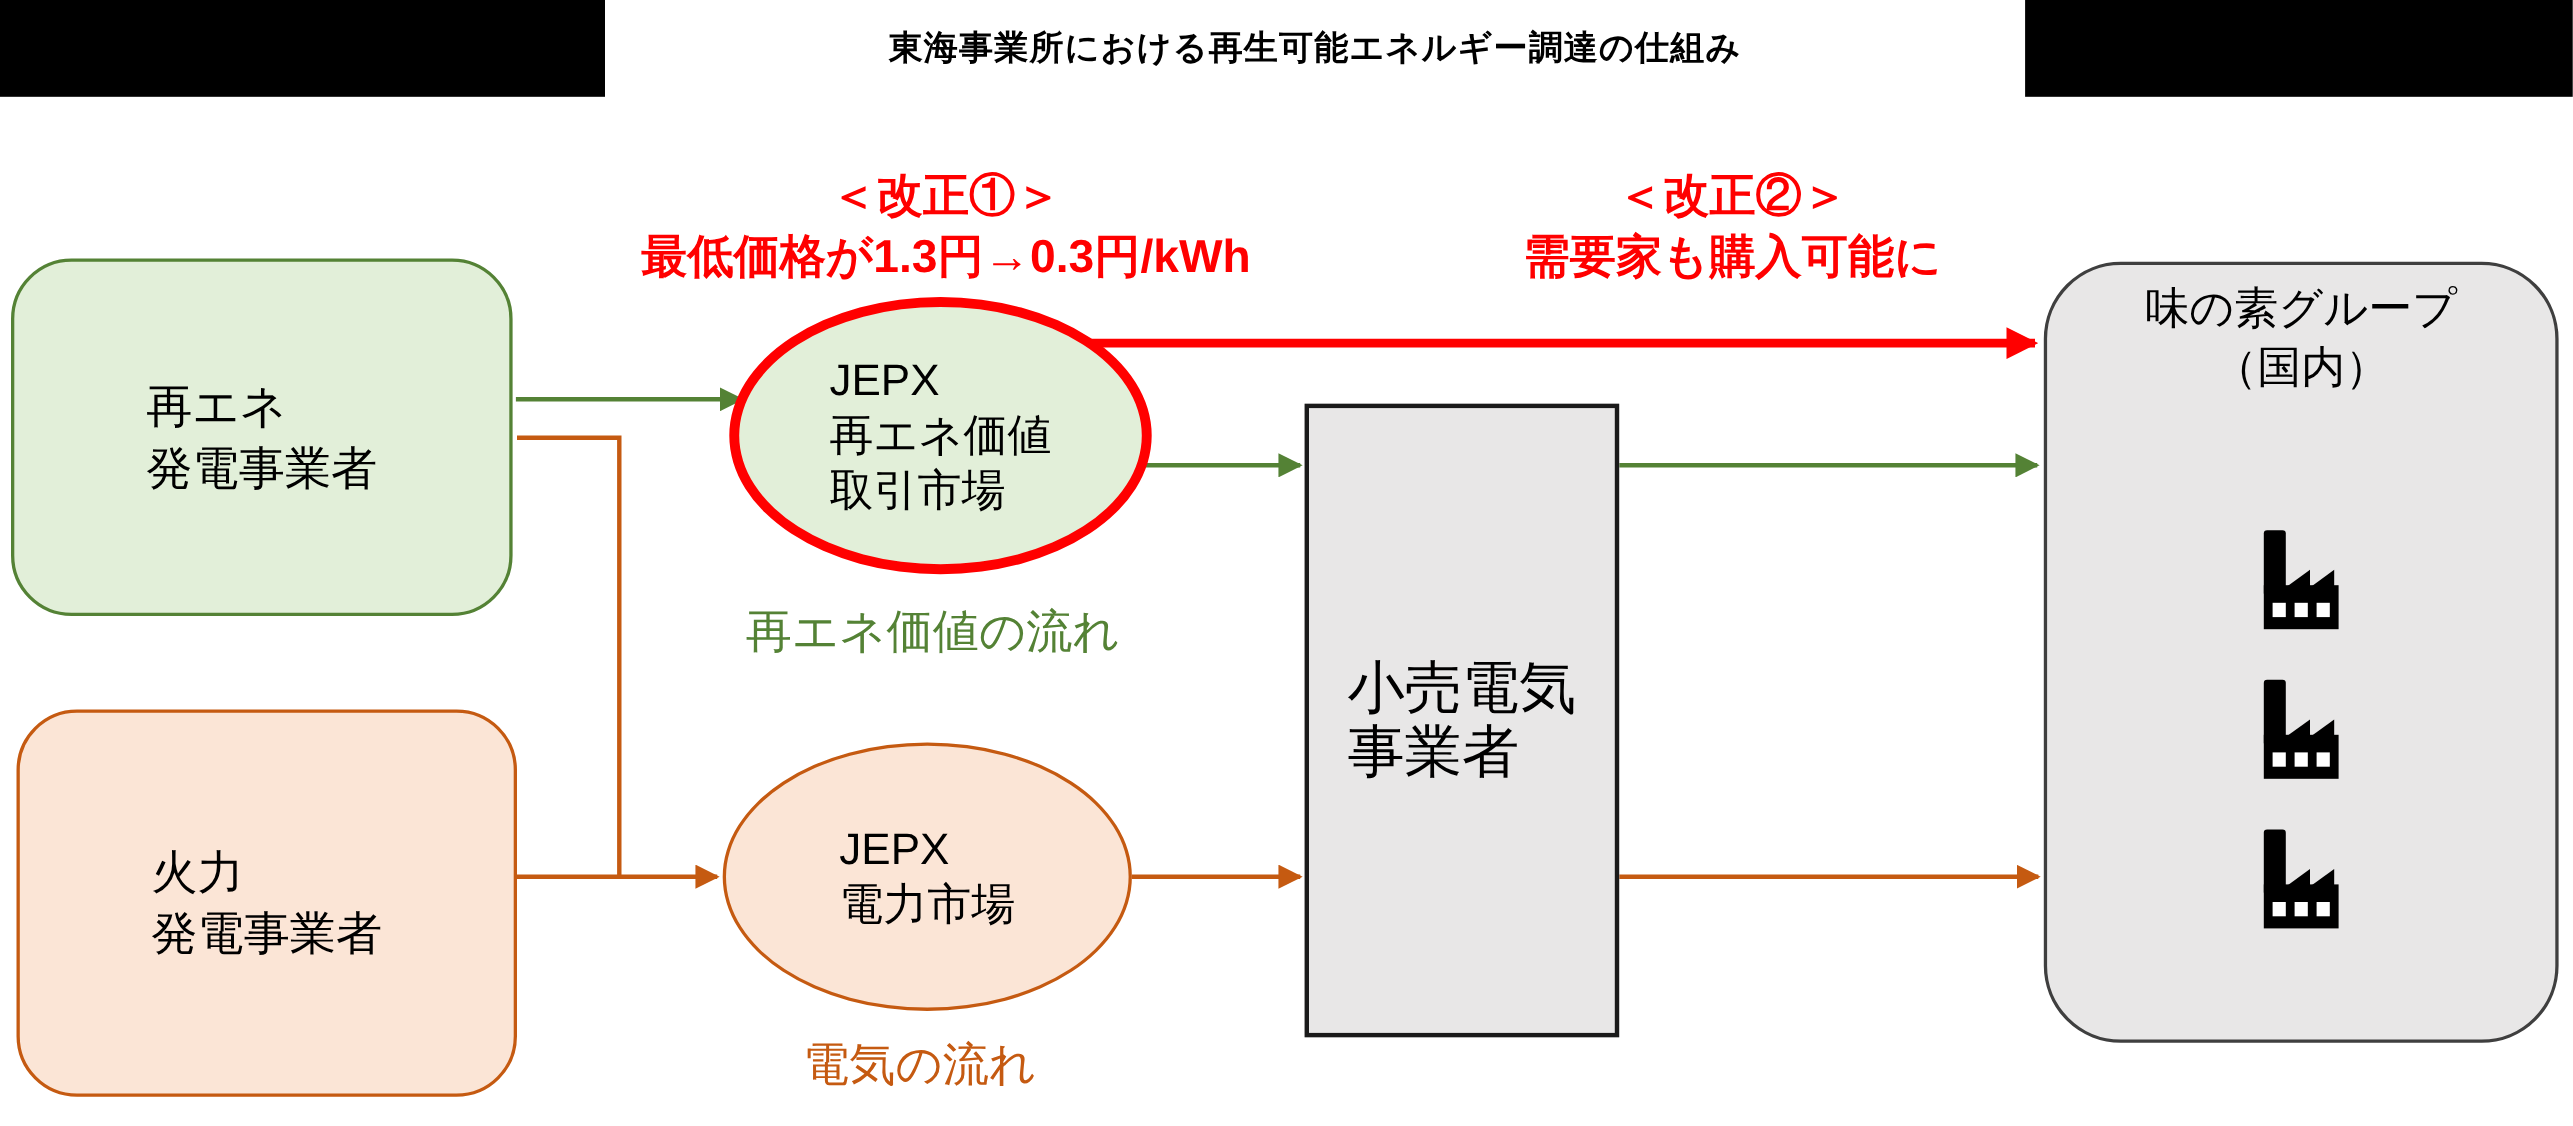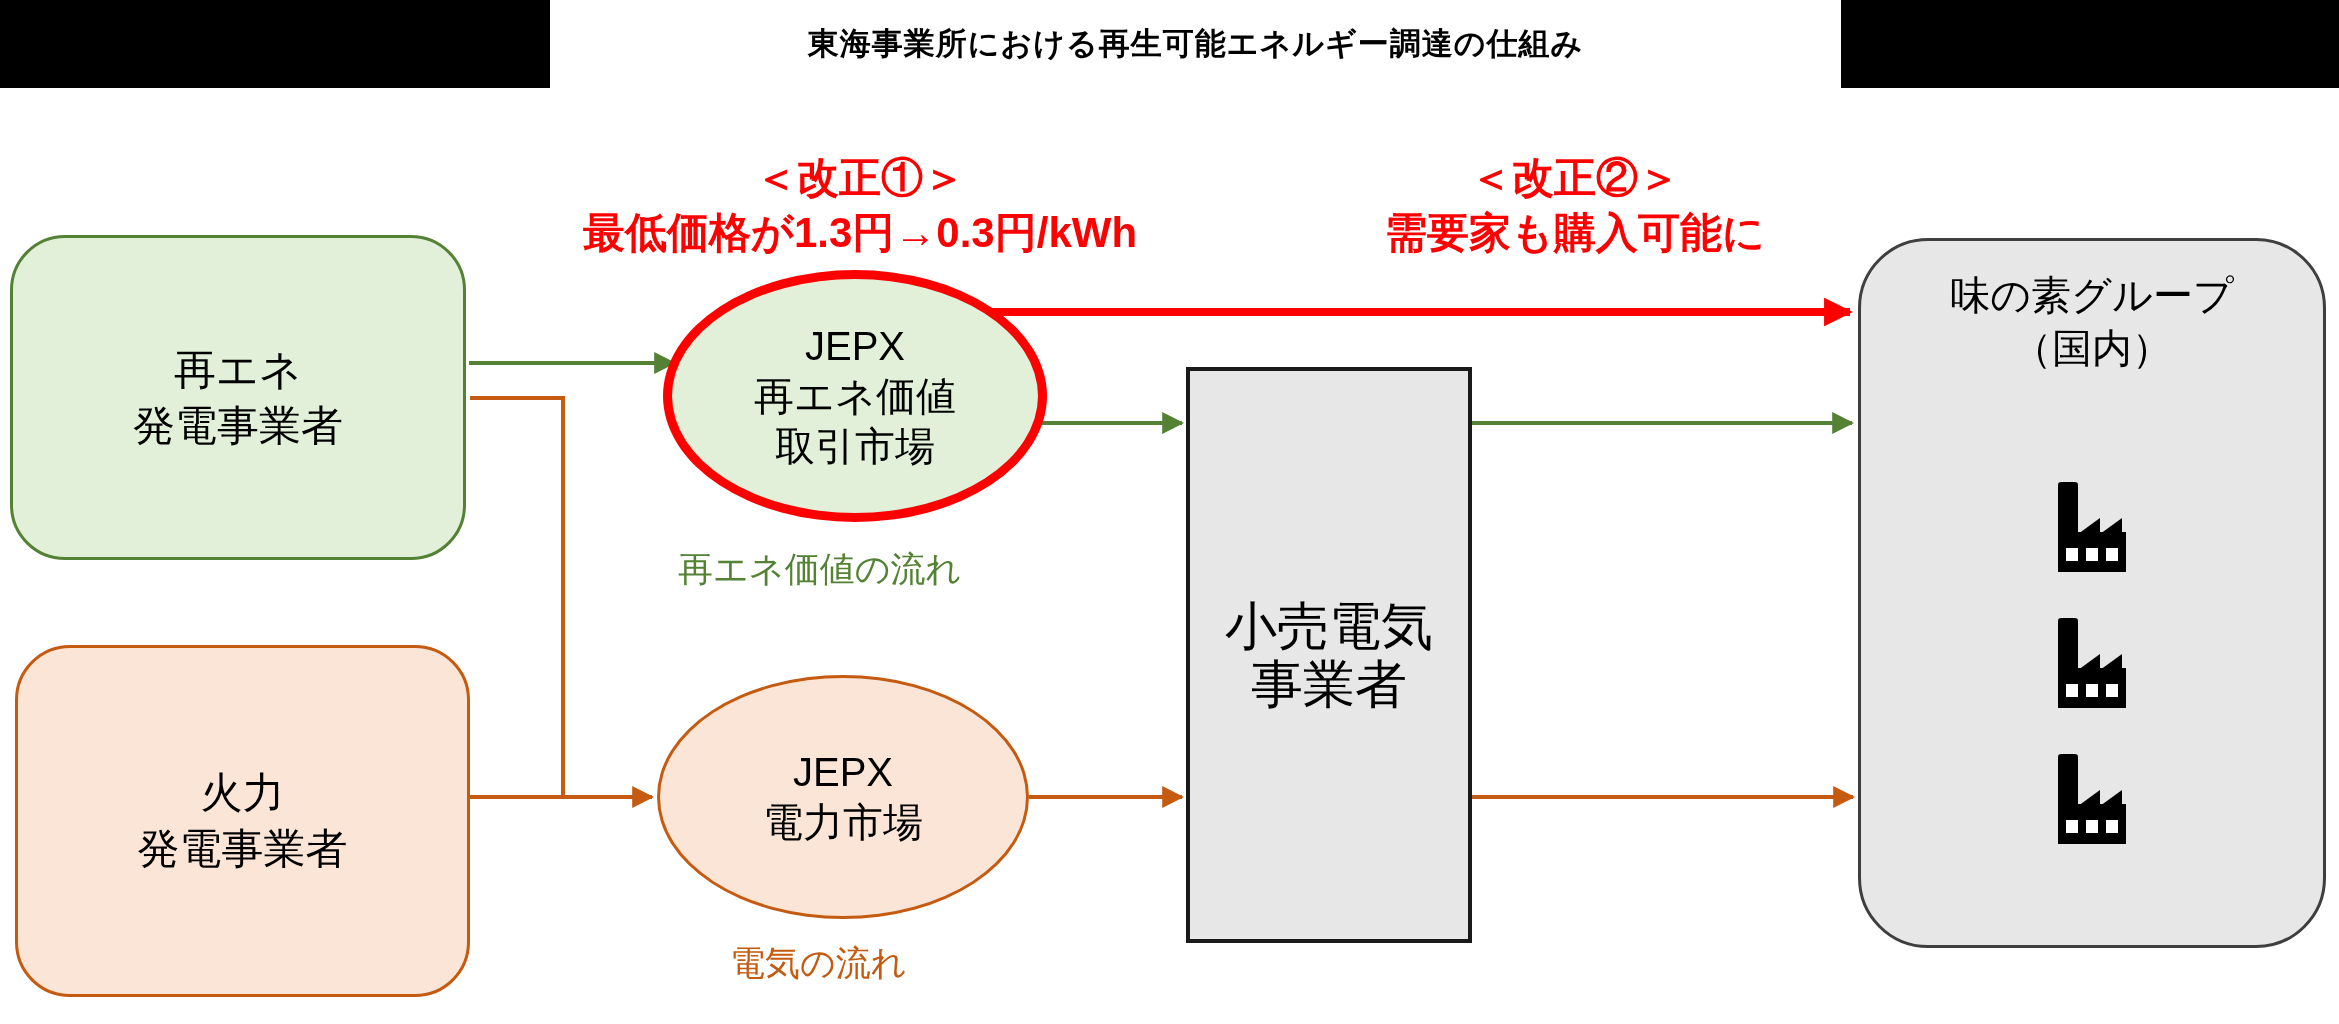--- a/index.html
+++ b/index.html
@@ -34,21 +34,21 @@
   }
   .reform-1{left:510px;width:700px;}
   .reform-2{left:1370px;width:410px;}
 
   
   .node{
     position:absolute;display:flex;align-items:center;justify-content:center;
     box-sizing:border-box;
   }
   .node-label{
-    white-space:pre-line;text-align:center;color:#000;
+    white-space:pre-line;color:#000;
   }
   .box-renewable{
     left:10px;top:235px;width:456px;height:325px;border-radius:55px;
     background:#e2efd9;border:3px solid #548235;font-size:42px;line-height:56px;
   }
   .box-thermal{
     left:15px;top:645px;width:455px;height:352px;border-radius:55px;
     background:#fbe5d6;border:3px solid #c55a11;font-size:42px;line-height:56px;
   }
   .ellipse-value{
@@ -62,31 +62,31 @@
   .box-retail{
     left:1186px;top:367px;width:286px;height:576px;
     background:#e8e7e7;border:4px solid #1a1a1a;font-size:52px;line-height:58px;
   }
   .box-group{
     left:1858px;top:238px;width:468px;height:710px;border-radius:70px;
     background:#e8e7e7;border:3px solid #3f3f3f;
     display:block;
   }
   .group-title{
-    padding-top:28px;text-align:center;font-size:40px;line-height:53px;
+    padding-top:14px;text-align:center;font-size:40px;line-height:53px;
     color:#000;white-space:pre-line;
   }
   .factories{
     position:absolute;left:0;right:0;top:235px;
     display:flex;flex-direction:column;align-items:center;gap:32px;
   }
   .factory{width:100px;height:104px;display:block;}
 
   
-  .flow-label{position:absolute;font-size:35px;white-space:nowrap;}
+  .flow-label{position:absolute;font-size:42px;white-space:nowrap;}
   .flow-label-green{left:678px;top:546px;color:#548235;}
   .flow-label-orange{left:730px;top:940px;color:#c55a11;}
 
   
   .arrows{position:absolute;left:0;top:0;pointer-events:none;}
 </style>
 </head>
 <body>
 
 <div class="canvas">

